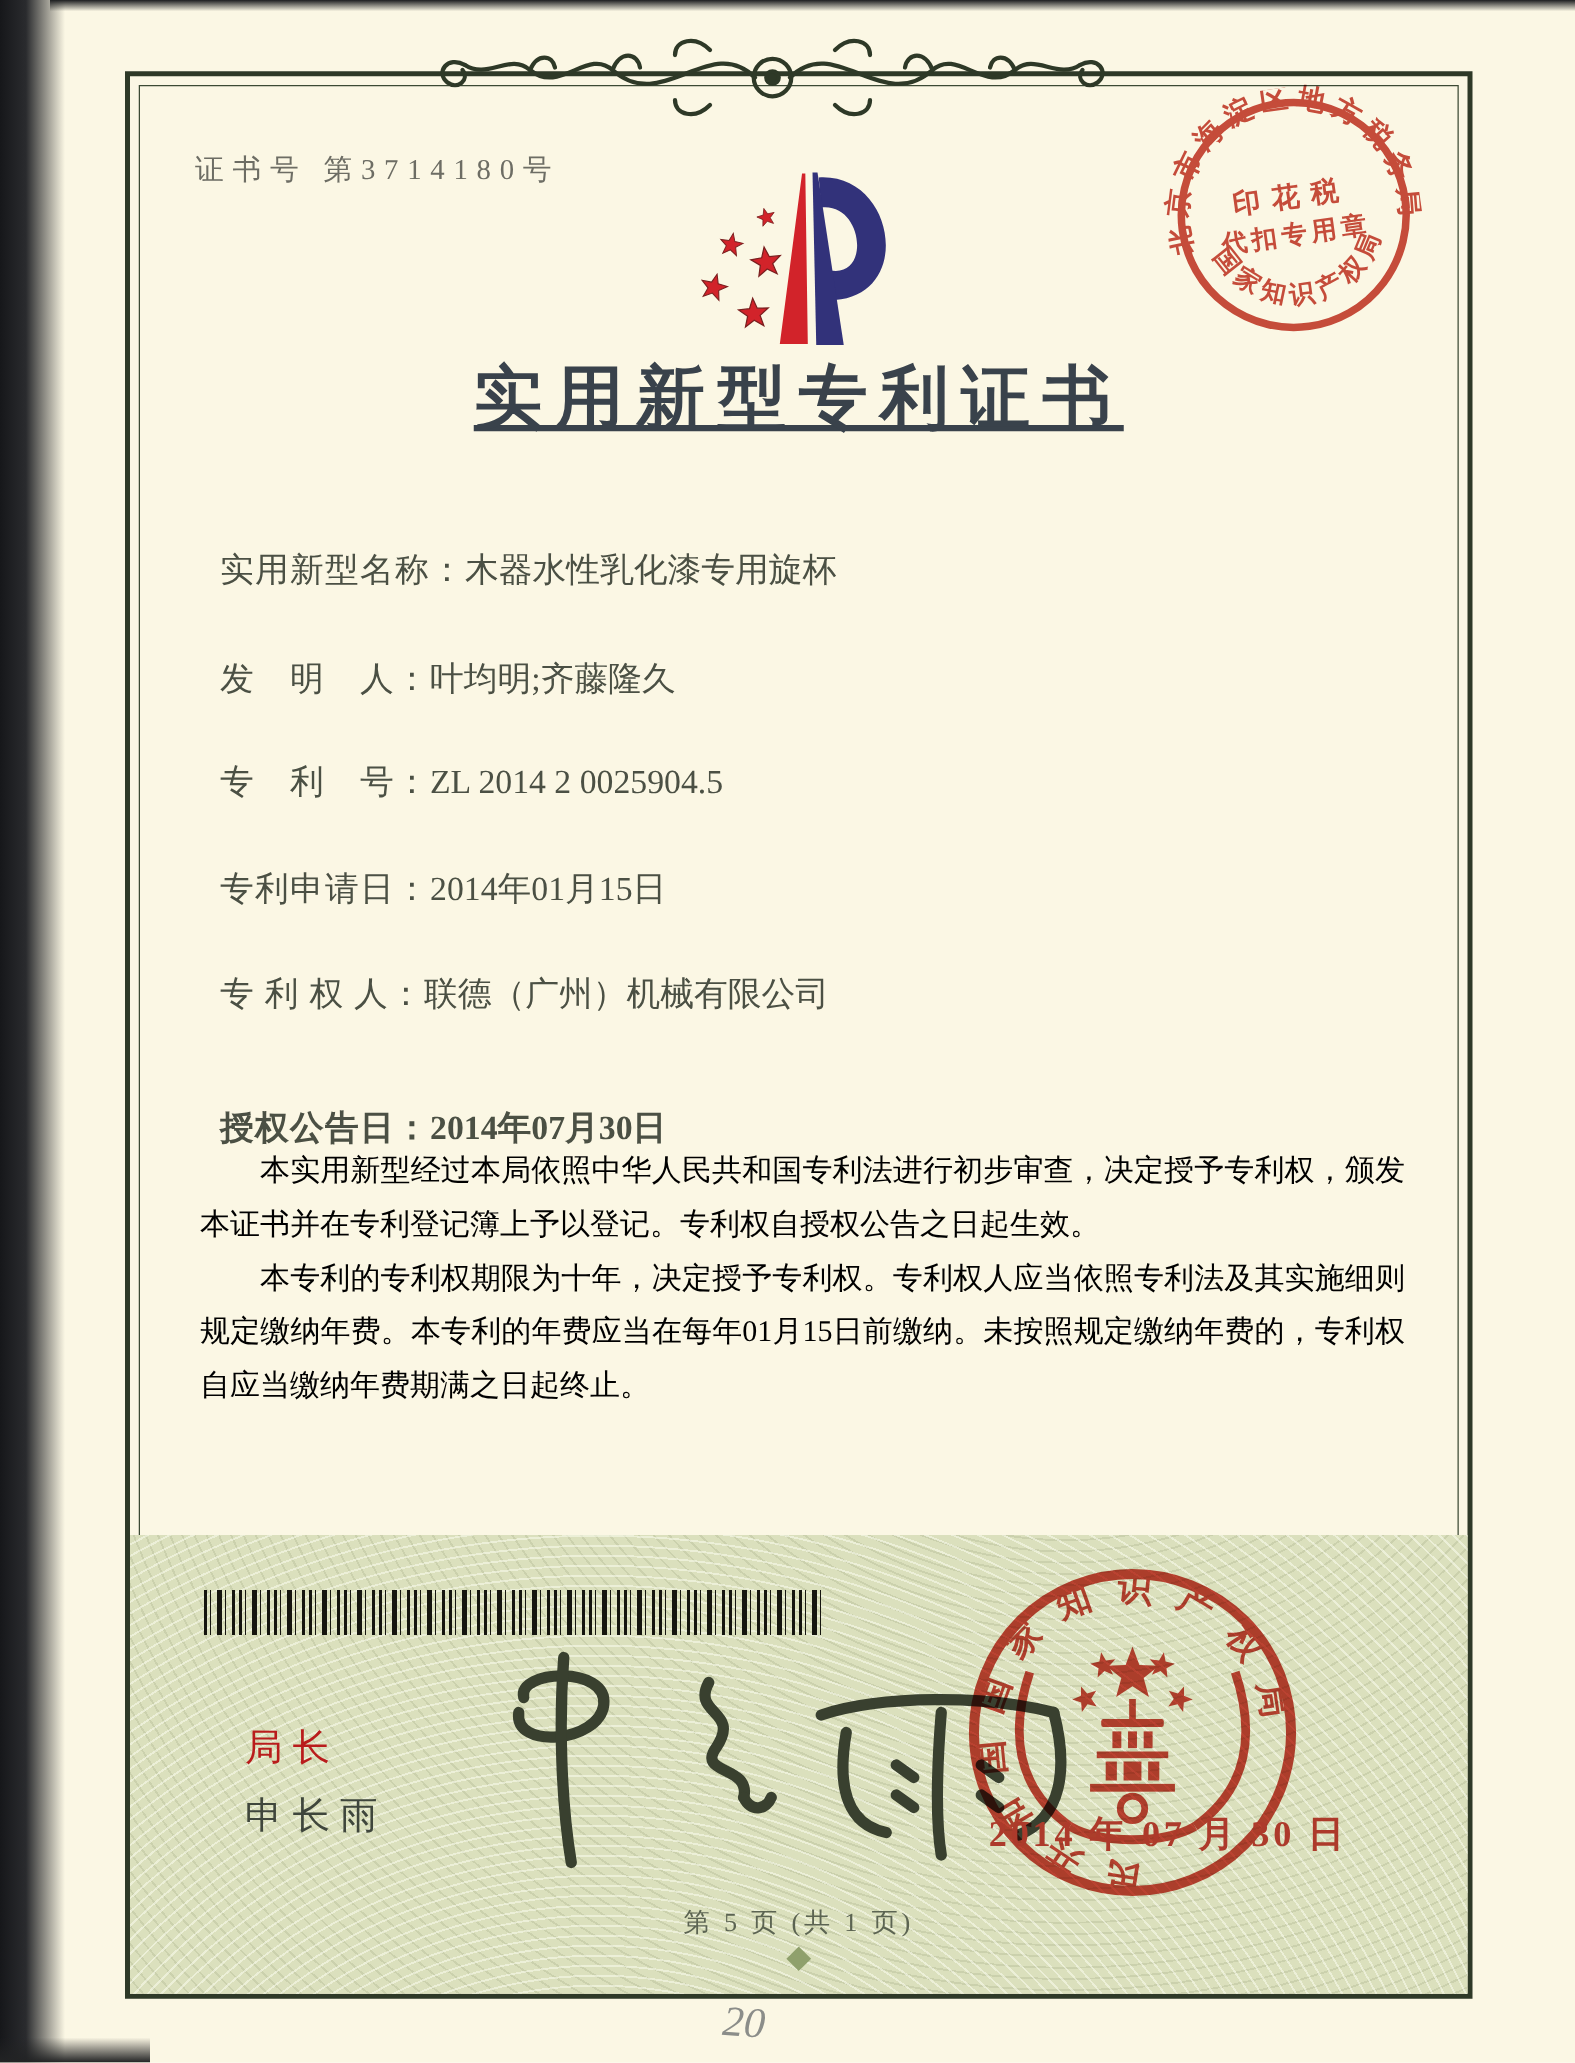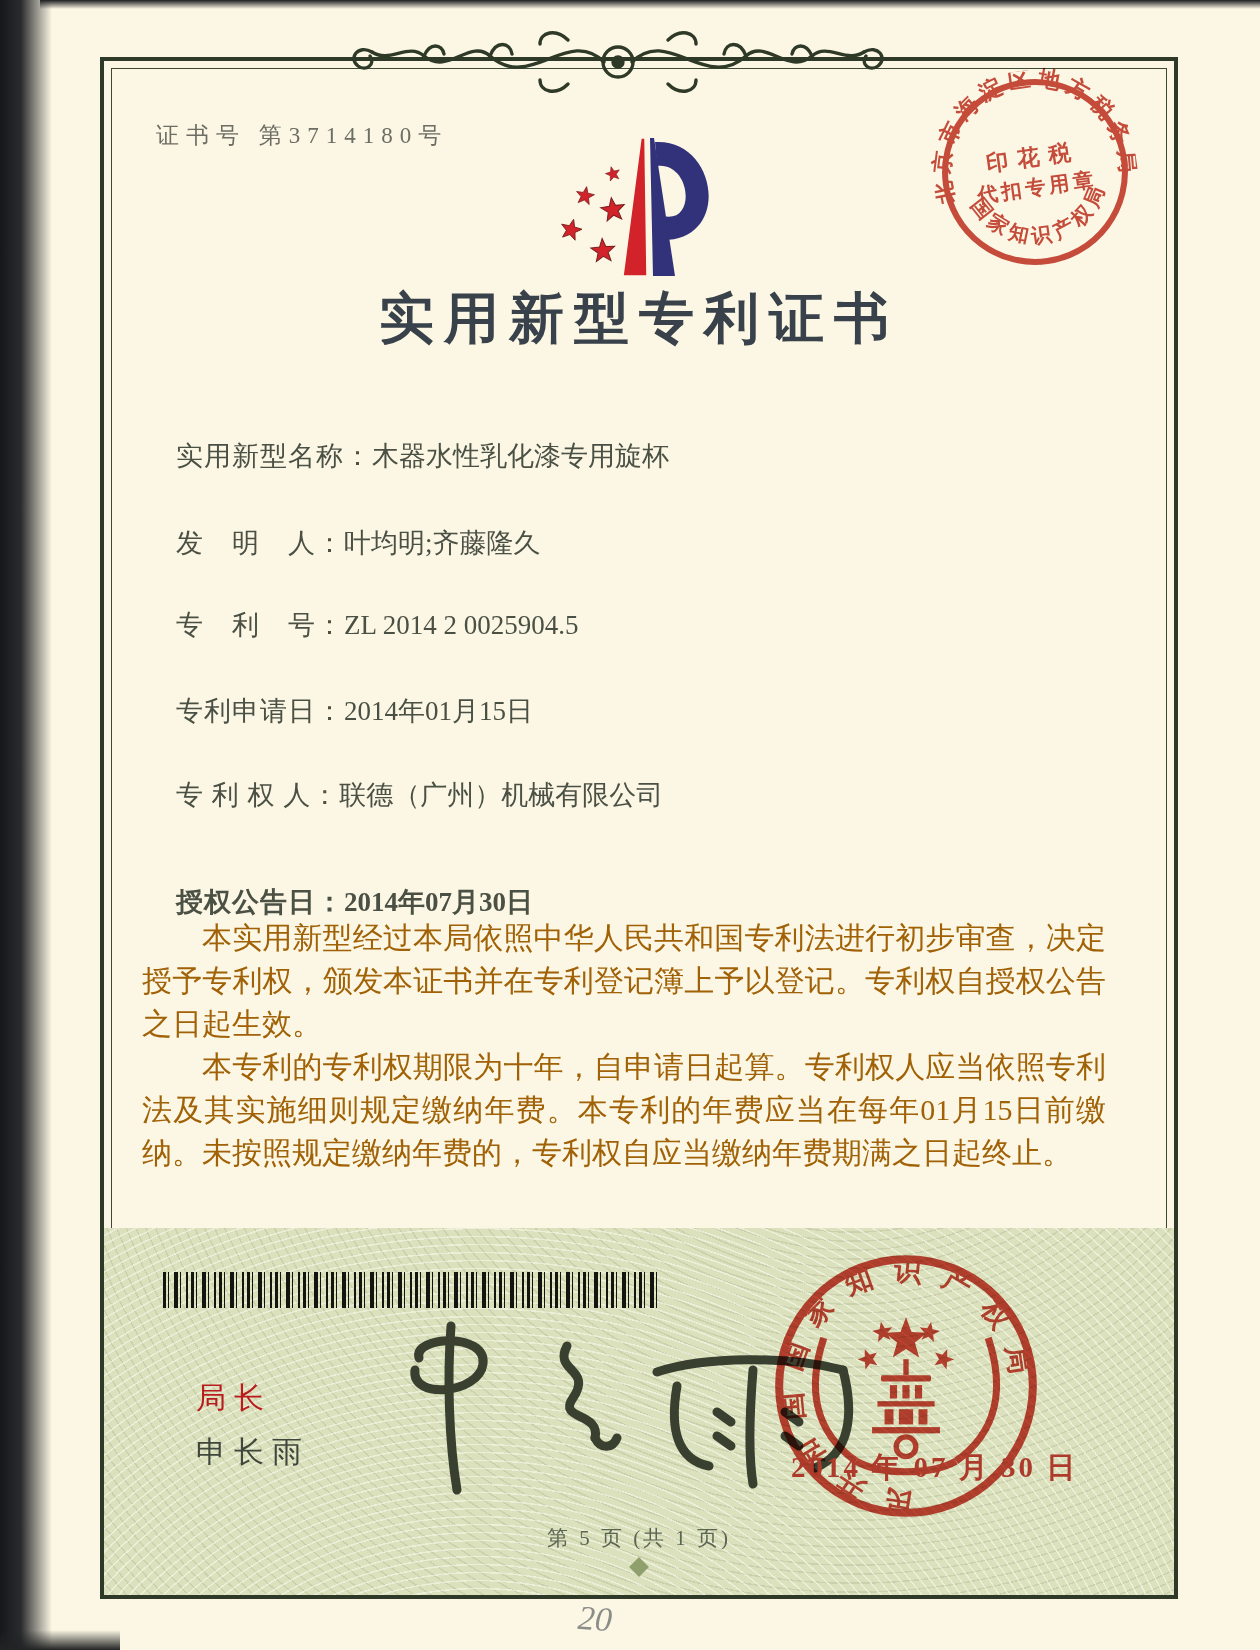--- a/index.html
+++ b/index.html
@@ -21,29 +21,29 @@
     border:4px solid #2e3927;box-sizing:border-box;}
   .frame-inner{position:absolute;left:7px;top:7px;right:7px;bottom:7px;
     border:1.5px solid #3c4a34;}
 
   .cert-no{position:absolute;left:156px;top:120px;font-size:23px;color:#6d6d64;
     letter-spacing:7px;}
 
   .logo{position:absolute;left:505px;top:118px;width:220px;height:170px;}
 
   .page-title{position:absolute;left:100px;top:282px;width:1078px;text-align:center;
-    font-size:55px;font-weight:bold;color:#39424b;letter-spacing:10px;}
+    font-size:55px;font-weight:bold;color:#39424b;letter-spacing:10px;text-decoration:underline;}
 
   .fields{position:absolute;left:176px;top:438px;width:860px;}
   .field-row{position:absolute;left:0;font-size:27px;color:#4b5044;white-space:nowrap;}
   .field-row .lbl{letter-spacing:1px;text-align:center;}
   .f0{top:0;} .f1{top:87px;} .f2{top:169px;} .f3{top:255px;} .f4{top:339px;} .f5{top:446px;font-weight:bold;}
 
-  .body-text{position:absolute;left:142px;top:916px;width:964px;
-    font-size:30px;line-height:43px;color:#a16207;text-align:justify;}
+  .body-text{position:absolute;left:160px;top:916px;width:964px;
+    font-size:24px;line-height:43px;color:#000000;text-align:justify;}
   .body-text p{margin:0;text-indent:2em;}
 
   
   .green-band{position:absolute;left:104px;top:1228px;width:1070px;height:367px;
     background-color:#dbe0bd;
     background-image:
       repeating-radial-gradient(circle at 35% 190%, rgba(250,252,238,.55) 0 1.5px, rgba(0,0,0,0) 1.5px 8px),
       repeating-radial-gradient(circle at 70% -80%, rgba(118,128,88,.16) 0 1.5px, rgba(0,0,0,0) 1.5px 9px);}
 
   .barcode{position:absolute;left:163px;top:1272px;width:497px;height:36px;
@@ -179,21 +179,21 @@
     <div class="field-row f4">
       <span class="lbl">专 利 权 人：</span><span>联德（广州）机械有限公司</span>
     </div>
     <div class="field-row f5">
       <span class="lbl">授权公告日：</span><span>2014年07月30日</span>
     </div>
   </div>
 
   <div class="body-text">
     <p>本实用新型经过本局依照中华人民共和国专利法进行初步审查，决定授予专利权，颁发本证书并在专利登记簿上予以登记。专利权自授权公告之日起生效。</p>
-    <p>本专利的专利权期限为十年，自申请日起算。专利权人应当依照专利法及其实施细则规定缴纳年费。本专利的年费应当在每年01月15日前缴纳。未按照规定缴纳年费的，专利权自应当缴纳年费期满之日起终止。</p>
+    <p>本专利的专利权期限为十年，决定授予专利权。专利权人应当依照专利法及其实施细则规定缴纳年费。本专利的年费应当在每年01月15日前缴纳。未按照规定缴纳年费的，专利权自应当缴纳年费期满之日起终止。</p>
   </div>
 
   <div class="green-band"></div>
   <div class="diamond"></div>
 
   <div class="barcode"></div>
 
   <div class="director-label">局长</div>
   <div class="director-name">申长雨</div>
 

